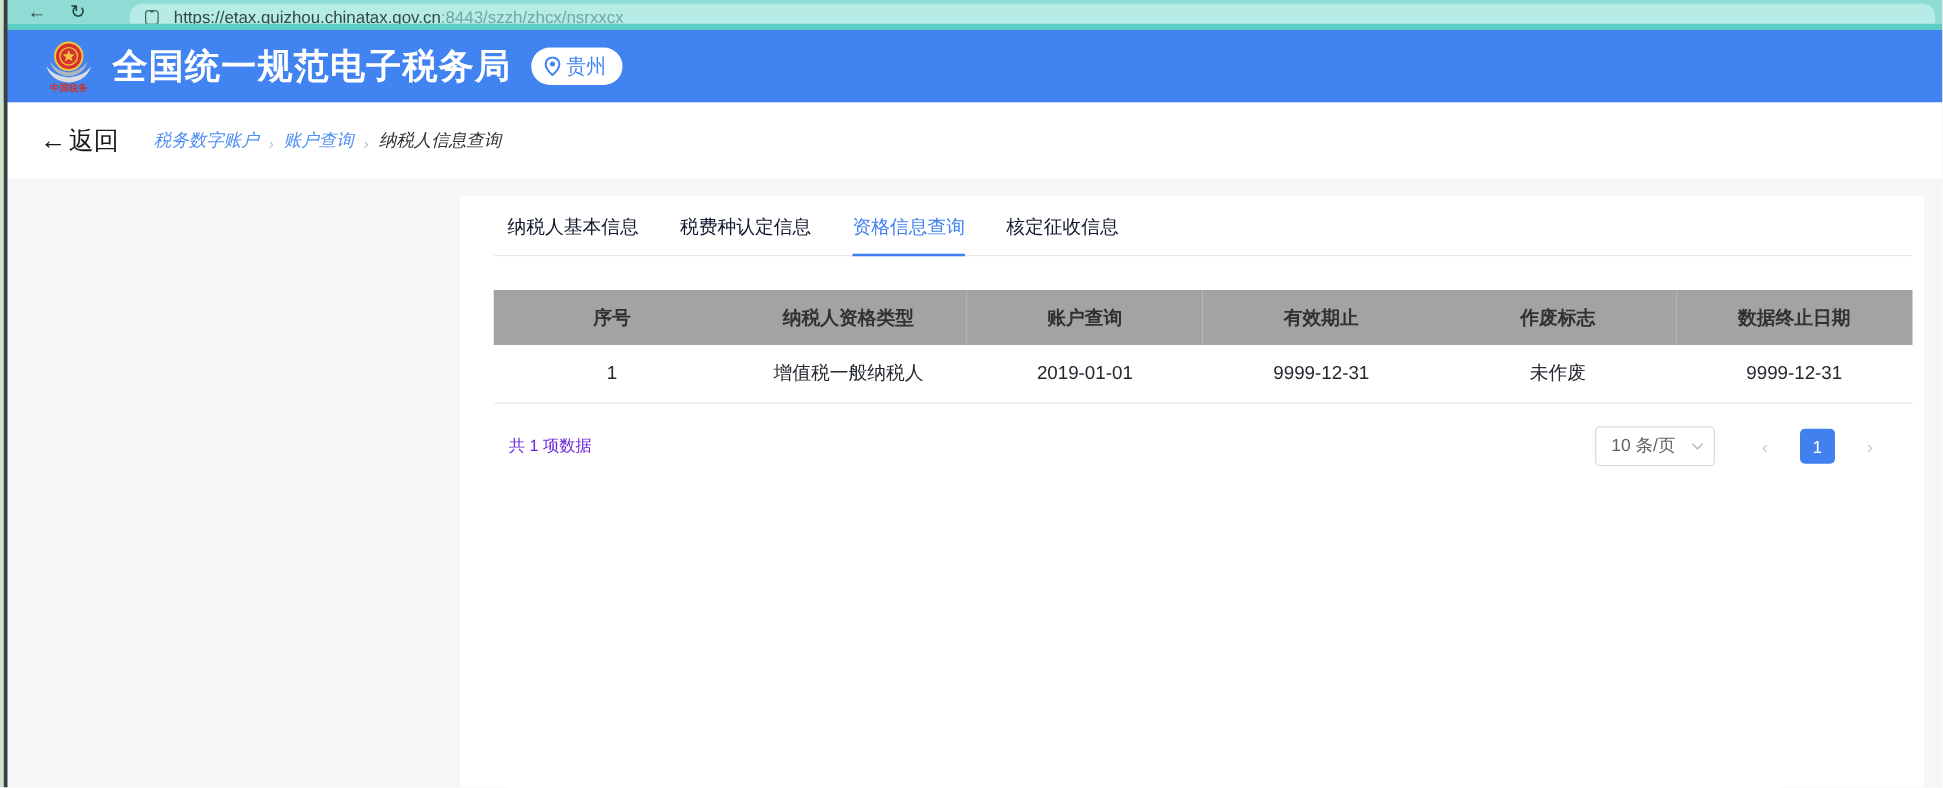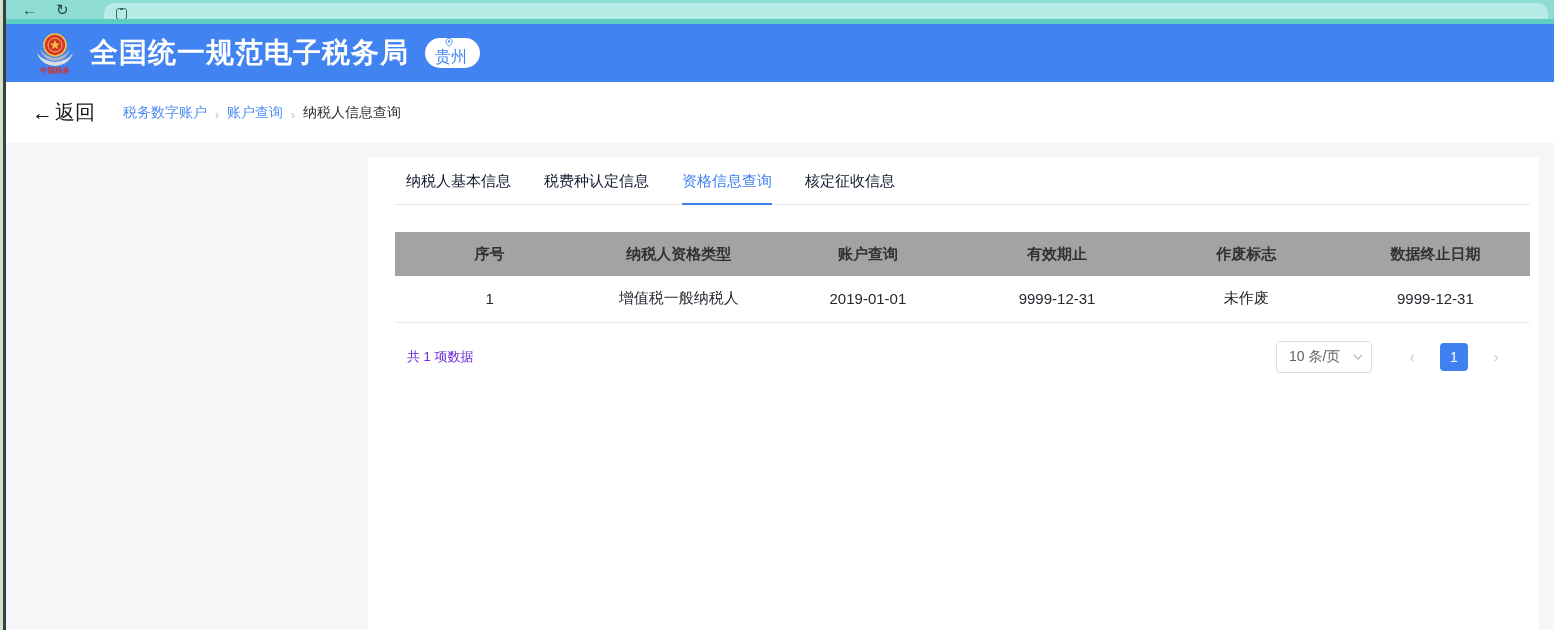--- a/index.html
+++ b/index.html
@@ -25,31 +25,31 @@
   .url { margin-left:12px; font-size:13.5px; white-space:nowrap; }
   .url .host { color:#2f4a48; }
   .url .path { color:#6fa8a2; }
 
   
   .app-header { position:absolute; left:0; top:24px; width:1554px; height:58px;
     background:#4183f1; display:flex; align-items:center; }
   .logo { margin-left:33px; width:44px; height:44px; flex:0 0 auto; }
   .app-title { margin-left:13px; color:#ffffff; font-size:28px; font-weight:bold; letter-spacing:1px; }
   .loc-pill { margin-left:16px; height:30px; border-radius:15px; background:#ffffff;
-    display:flex; align-items:center; padding:0 13px 0 10px;flex-direction:column; }
+    display:flex; align-items:center; padding:0 13px 0 10px; }
   .loc-pill .pin { width:14px; height:16px; margin-right:4px; }
   .loc-pill .loc-text { color:#4183f1; font-size:16px; }
 
   
   .crumb-bar { position:absolute; left:0; top:82px; width:1554px; height:61px;
     background:#ffffff; display:flex; align-items:center; }
   .back-link { margin-left:32px; display:flex; align-items:center; color:#16181b;
     font-size:20px; cursor:pointer; }
   .back-link .arr { font-size:21px; margin-right:2px; }
-  .breadcrumb { margin-left:28px; font-size:14px; display:flex; align-items:flex-end; gap:8px; }
+  .breadcrumb { margin-left:28px; font-size:14px; display:flex; align-items:flex-end; gap:8px;font-style:italic; }
   .breadcrumb .lnk { color:#4e8df2; cursor:pointer; }
   .breadcrumb .sep { color:#b8bcc4; font-size:12px; }
   .breadcrumb .cur { color:#303133; }
 
   
   .content { position:absolute; left:0; top:143px; width:1554px; height:487px; background:#f5f6f8; }
   .card { position:absolute; left:368px; top:14px; width:1171px; height:473px;
     background:#ffffff; padding:15px 9px 0 27px; }
 
   
@@ -83,20 +83,21 @@
 <body>
 
 <div class="win-edge-green"></div>
 <div class="win-edge-dark"></div>
 
 <div class="browser-bar">
   <span class="nav-ico back-ico">←</span>
   <span class="nav-ico reload-ico">↻</span>
   <div class="address-field">
     <span class="site-ico"></span>
+    <span class="url"><span class="host">https://etax.guizhou.chinatax.gov.cn</span><span class="path">:8443/szzh/zhcx/nsrxxcx</span></span>
   </div>
 </div>
 <div class="chrome-strip"></div>
 
 <div class="app-header">
   <svg class="logo" viewBox="0 0 44 44">
     <path d="M4 22 Q 10 30 22 31 Q 34 30 40 22 Q 36 34 22 35 Q 8 34 4 22 Z" fill="#d9dde2"></path>
     <path d="M7 18 Q 12 26 22 27 Q 32 26 37 18 Q 34 29 22 30 Q 10 29 7 18 Z" fill="#aeb6bf"></path>
     <circle cx="22" cy="14" r="11" fill="#d4342b" stroke="#f5c242" stroke-width="1.6"></circle>
     <circle cx="22" cy="14" r="7" fill="none" stroke="#f5c242" stroke-width="1"></circle>

